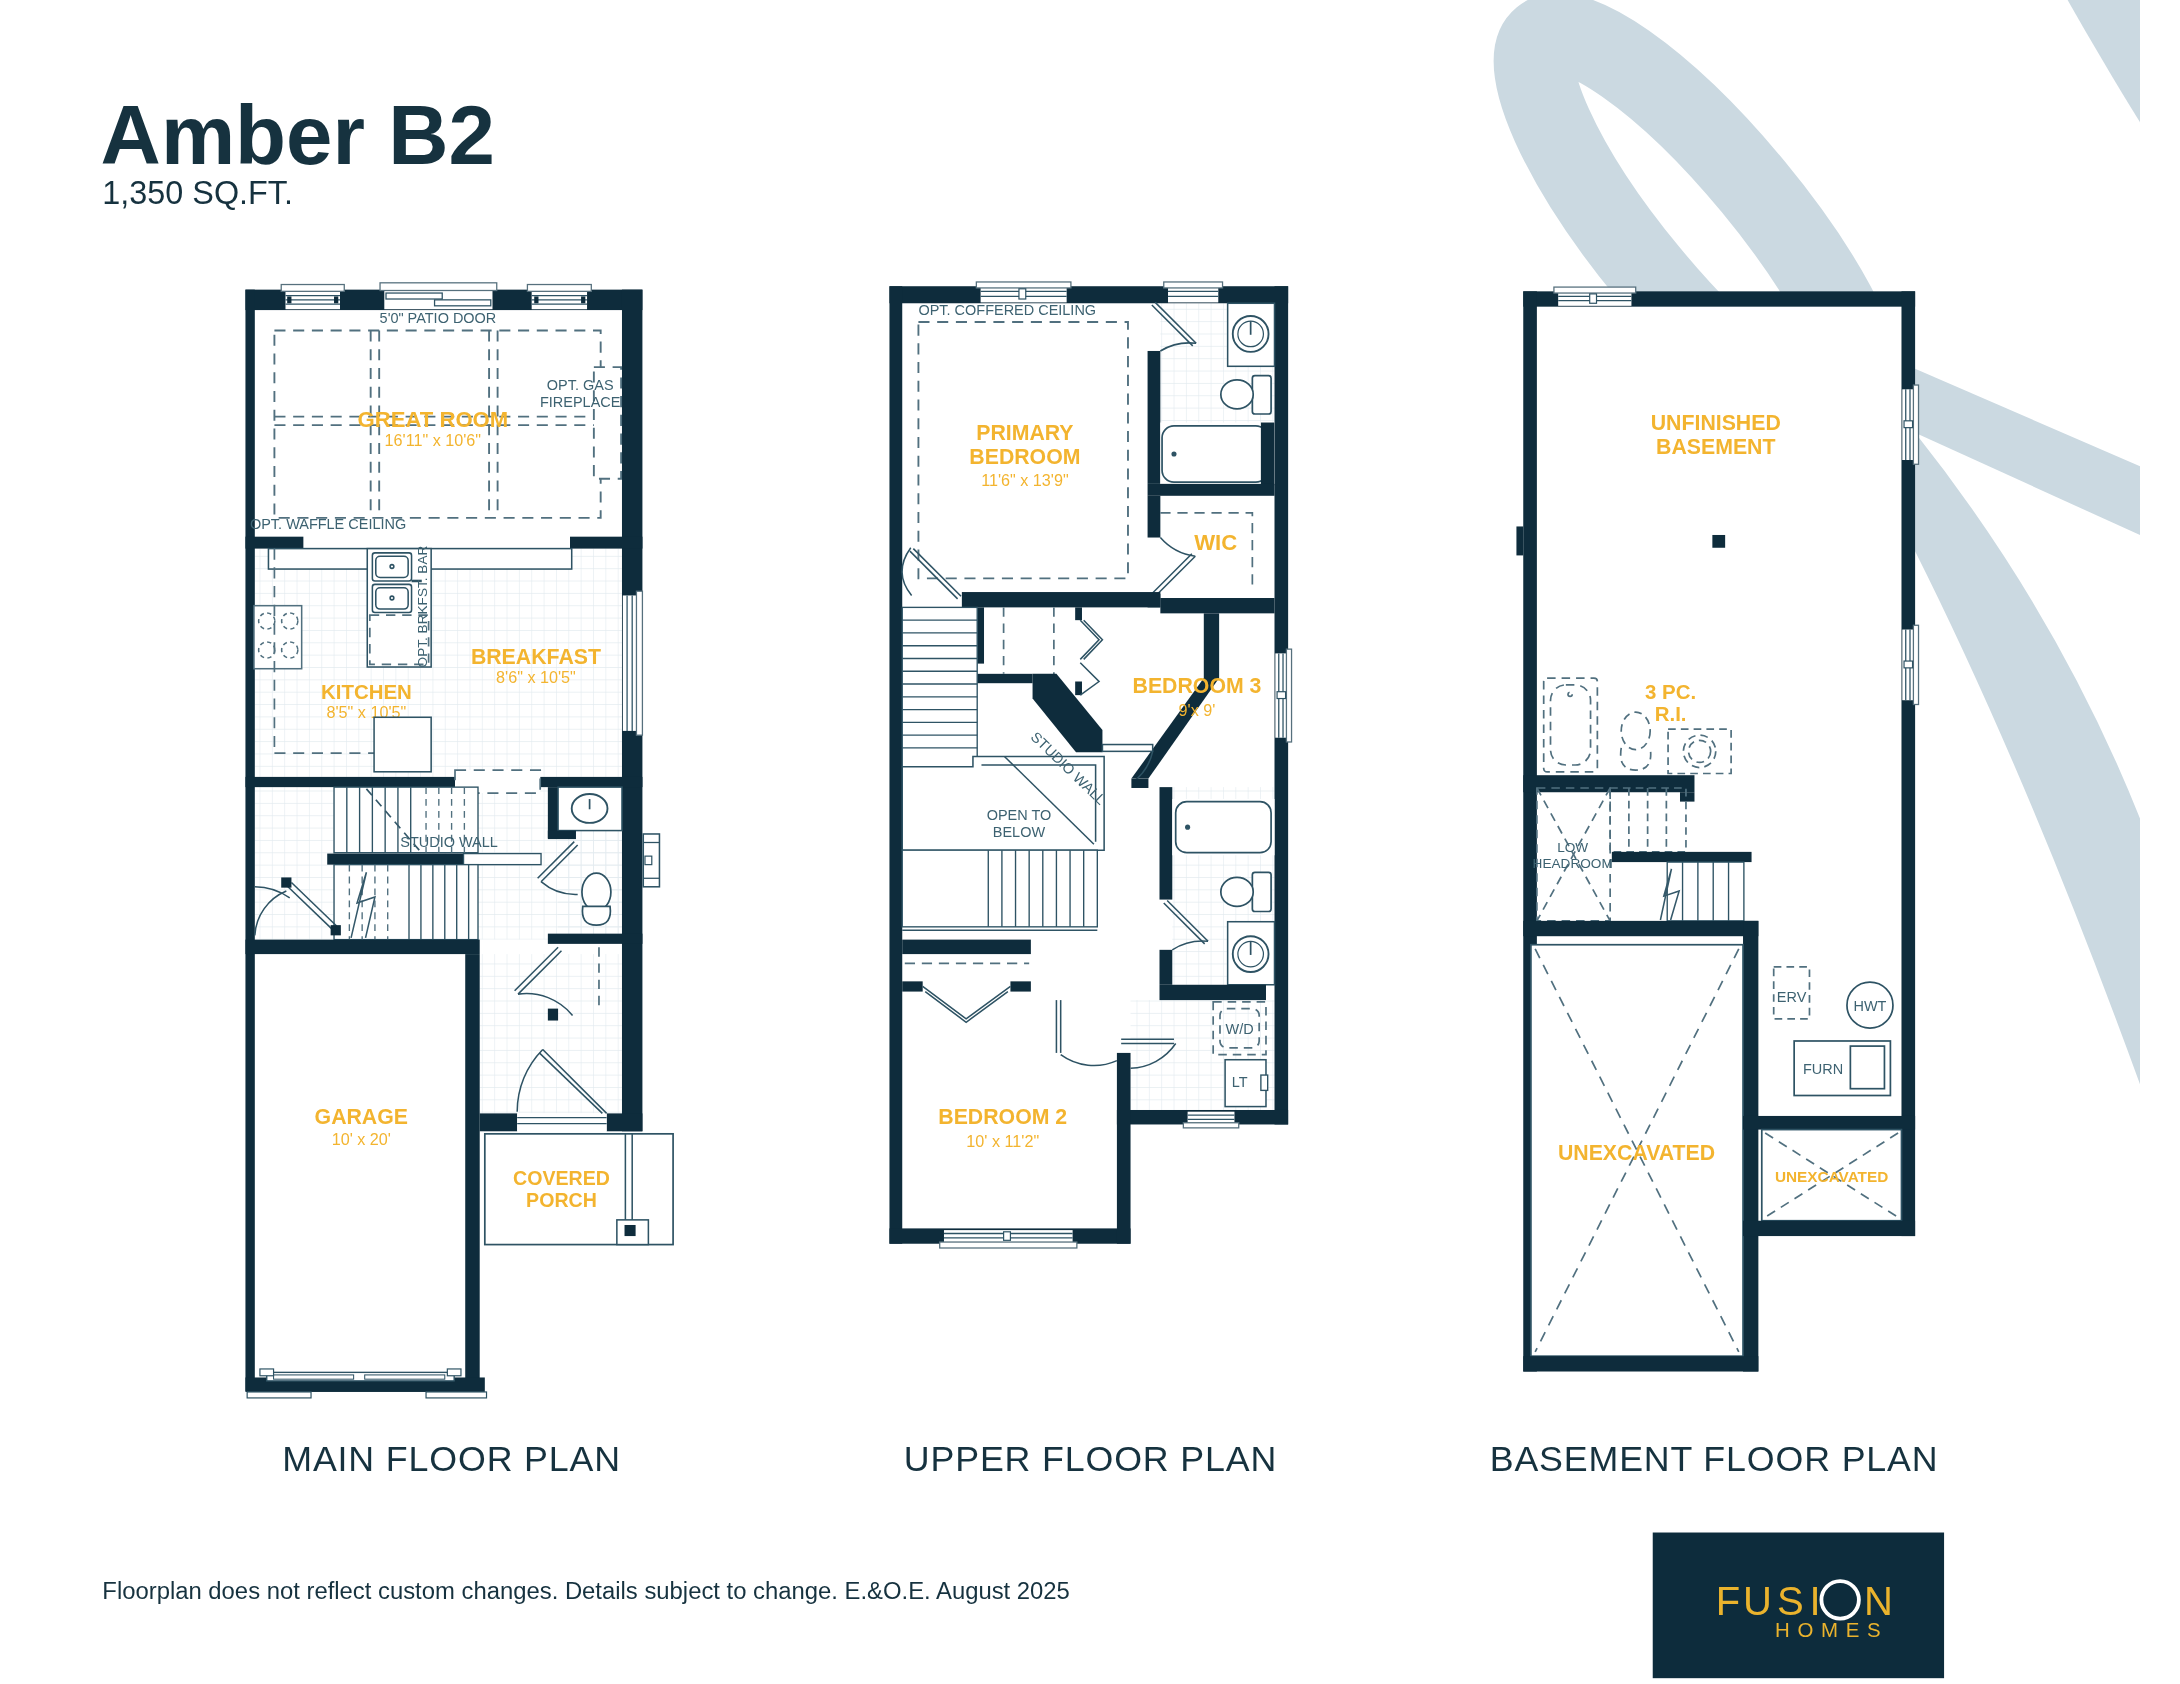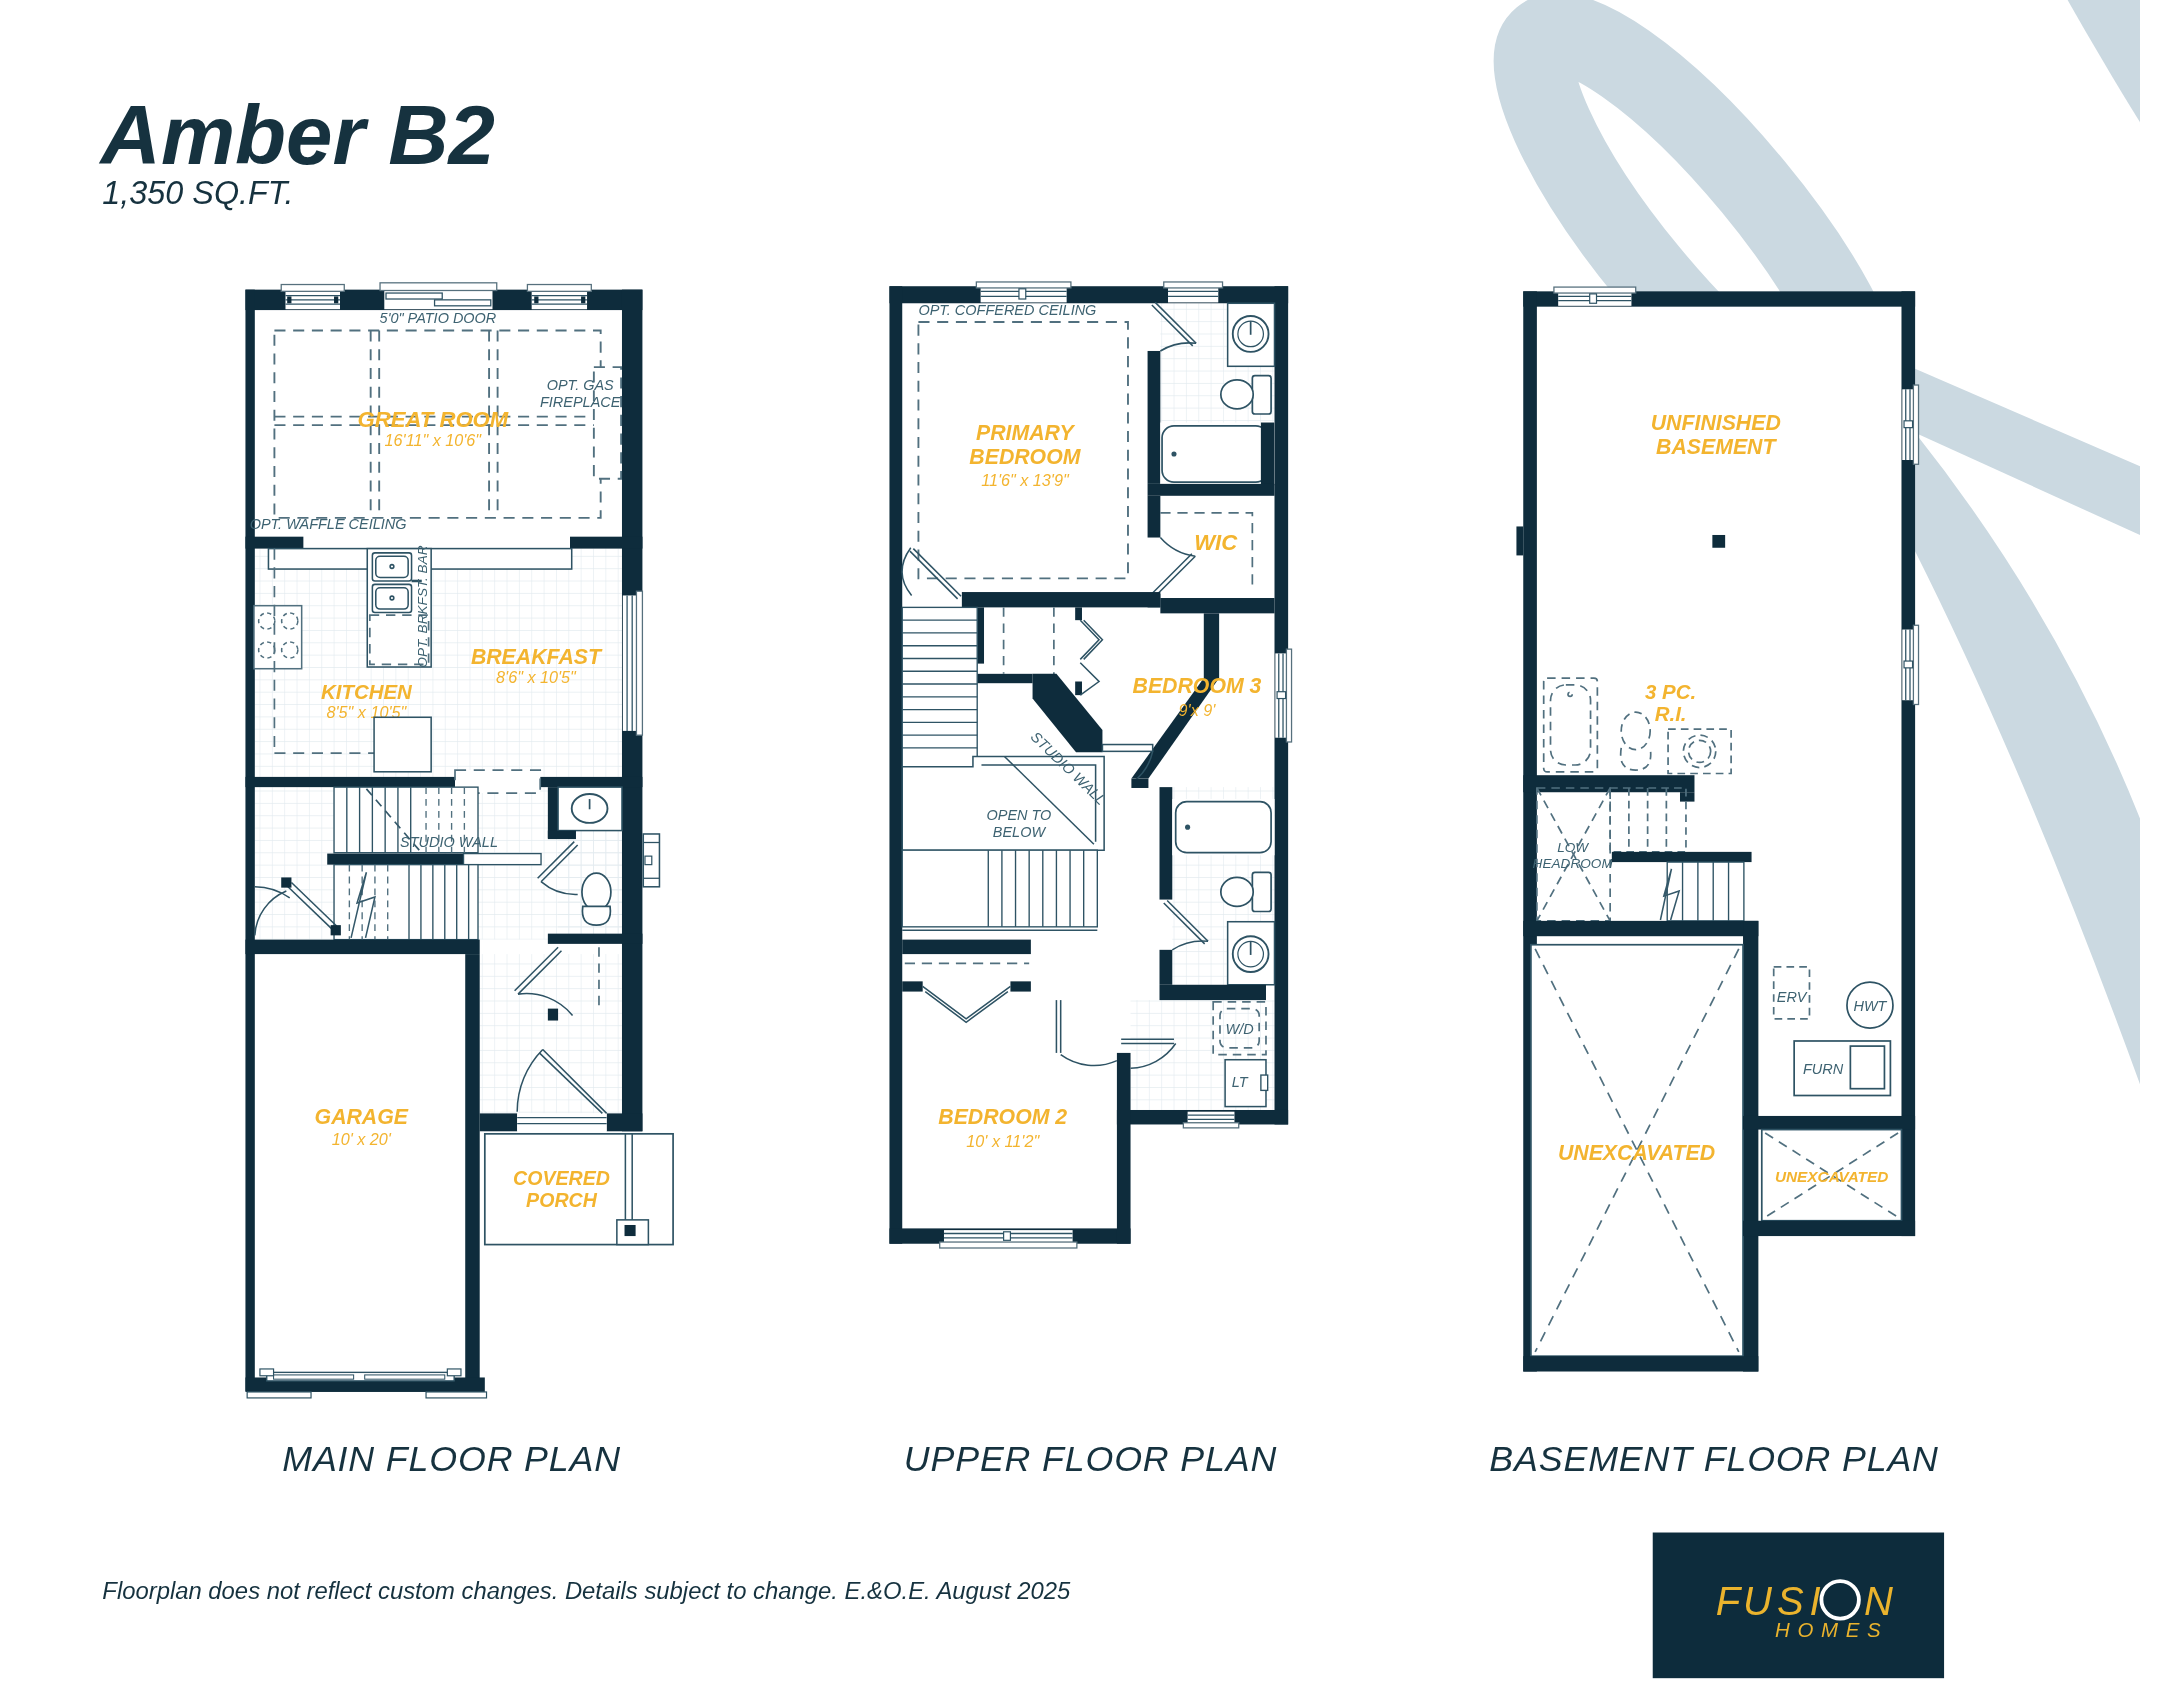--- a/index.html
+++ b/index.html
@@ -1,16 +1,16 @@
 <!DOCTYPE html>
 <html style="font-size:13.6px"><head>
 <meta charset="utf-8">
 <style>
 html,body{margin:0;padding:0;background:#ffffff;}
-.page{position:relative;width:2140px;height:1685px;overflow:hidden;font-family:"Liberation Sans",sans-serif;font-style:italic;}
+.page{position:relative;width:2140px;height:1685px;overflow:hidden;font-family:"Liberation Sans",sans-serif;}
 text{font-family:"Liberation Sans",sans-serif;}
 .yl{fill:#f3b42f;font-weight:bold;text-anchor:middle;}
 .an{fill:#3d6271;text-anchor:middle;}
 .ttl{fill:#16323f;}
 </style>
 </head>
 <body>
 <div class="page">
 <svg width="2181" height="1685" viewBox="0 0 2560 1978">
 

